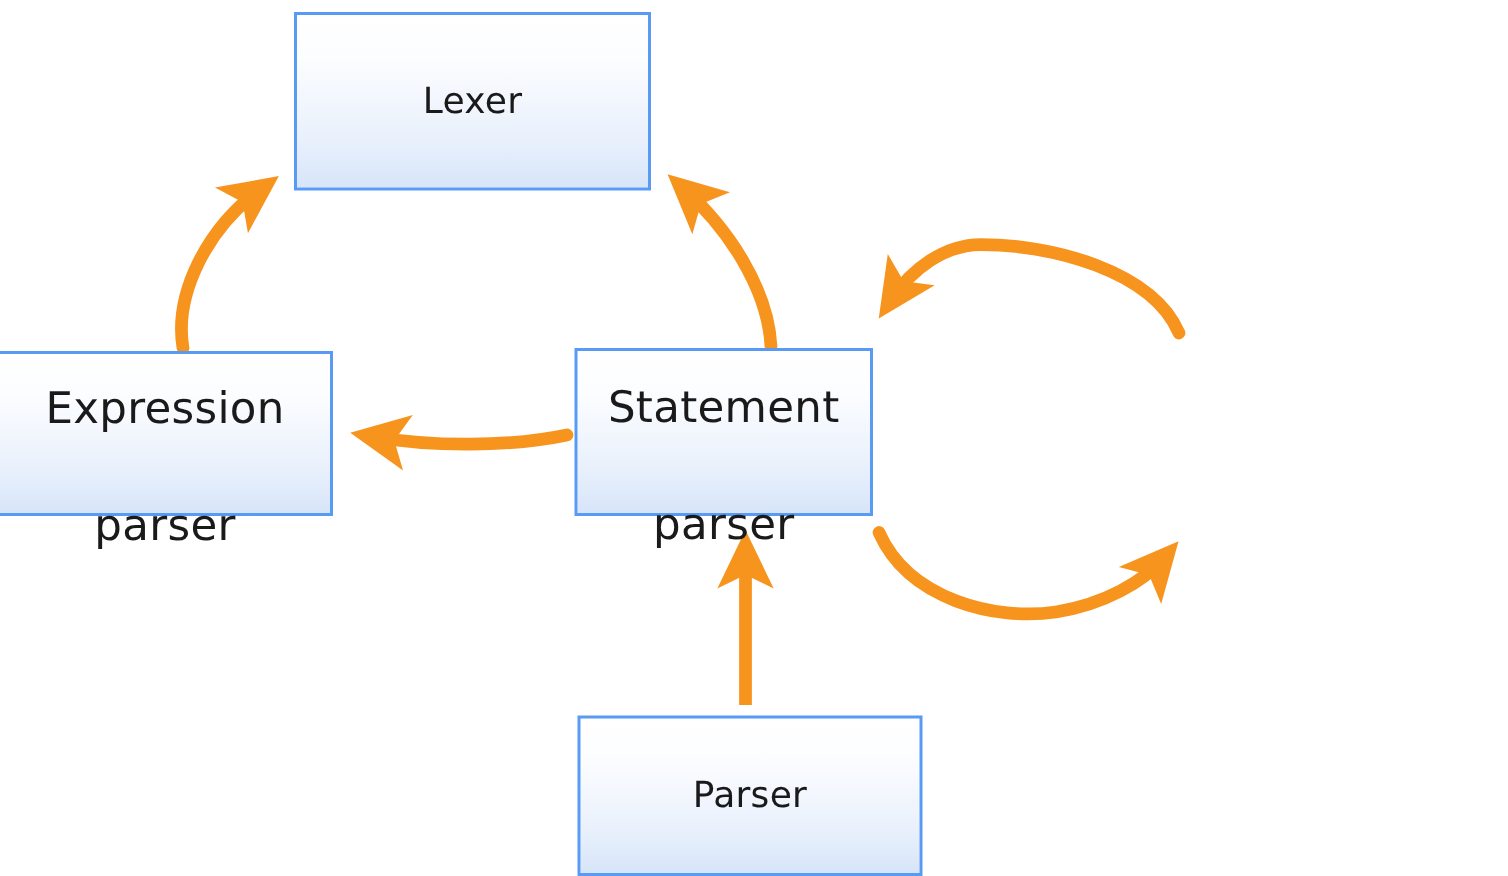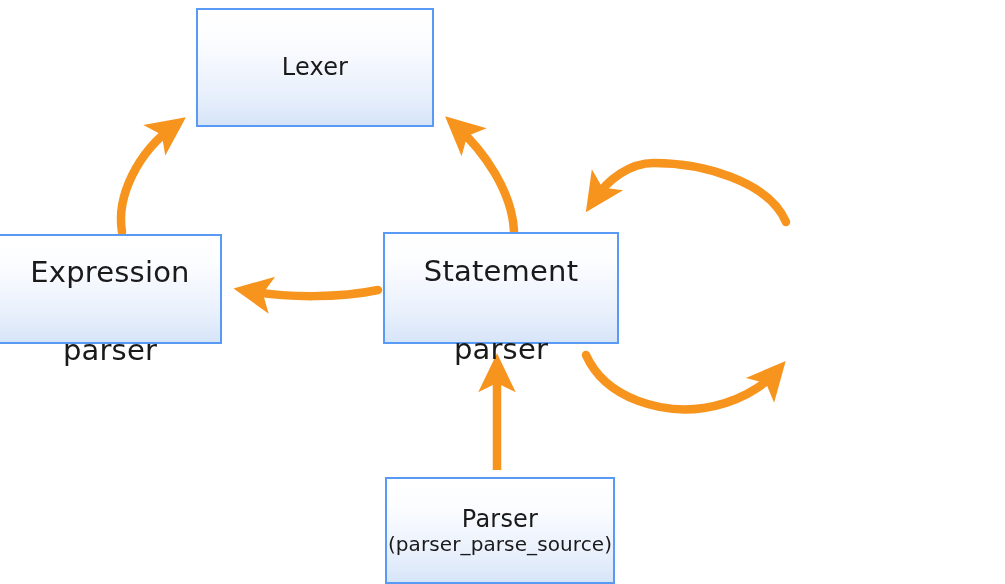--- a/index.html
+++ b/index.html
@@ -57,21 +57,21 @@
     white-space: nowrap;
   }
   .node .title.two-line {
     font-size: 29px;
     margin-top: 44px;
   }
 
   
   #node-lexer      { left: 196px; top: 8px;   width: 238px; height: 119px; }
   #node-expression { left: -2px;  top: 234px; width: 224px; height: 110px; }
-  #node-statement  { left: 383px; top: 232px; width: 236px; height: 112px; }
+  #node-statement  { left: 383px; top: 232px; width: 199px; height: 112px; }
   #node-function   { left: 752px; top: 239px; width: 253px; height: 104px; }
   #node-parser     { left: 385px; top: 477px; width: 230px; height: 107px; }
 </style>
 </head>
 <body>
 
 <div id="canvas">
 
   <svg class="arrows" viewBox="0 0 1005 584">
     <defs>
@@ -115,16 +115,15 @@
   </div>
 
   <div class="node" id="node-statement">
     <div class="title two-line">Statement</div>
     <div class="title two-line">parser</div>
   </div>
 
 
   <div class="node" id="node-parser">
     <div class="title">Parser</div>
-    <div class="subtitle">(parser_parse_source)</div>
   </div>
 
 </div>
 
 </body></html>

